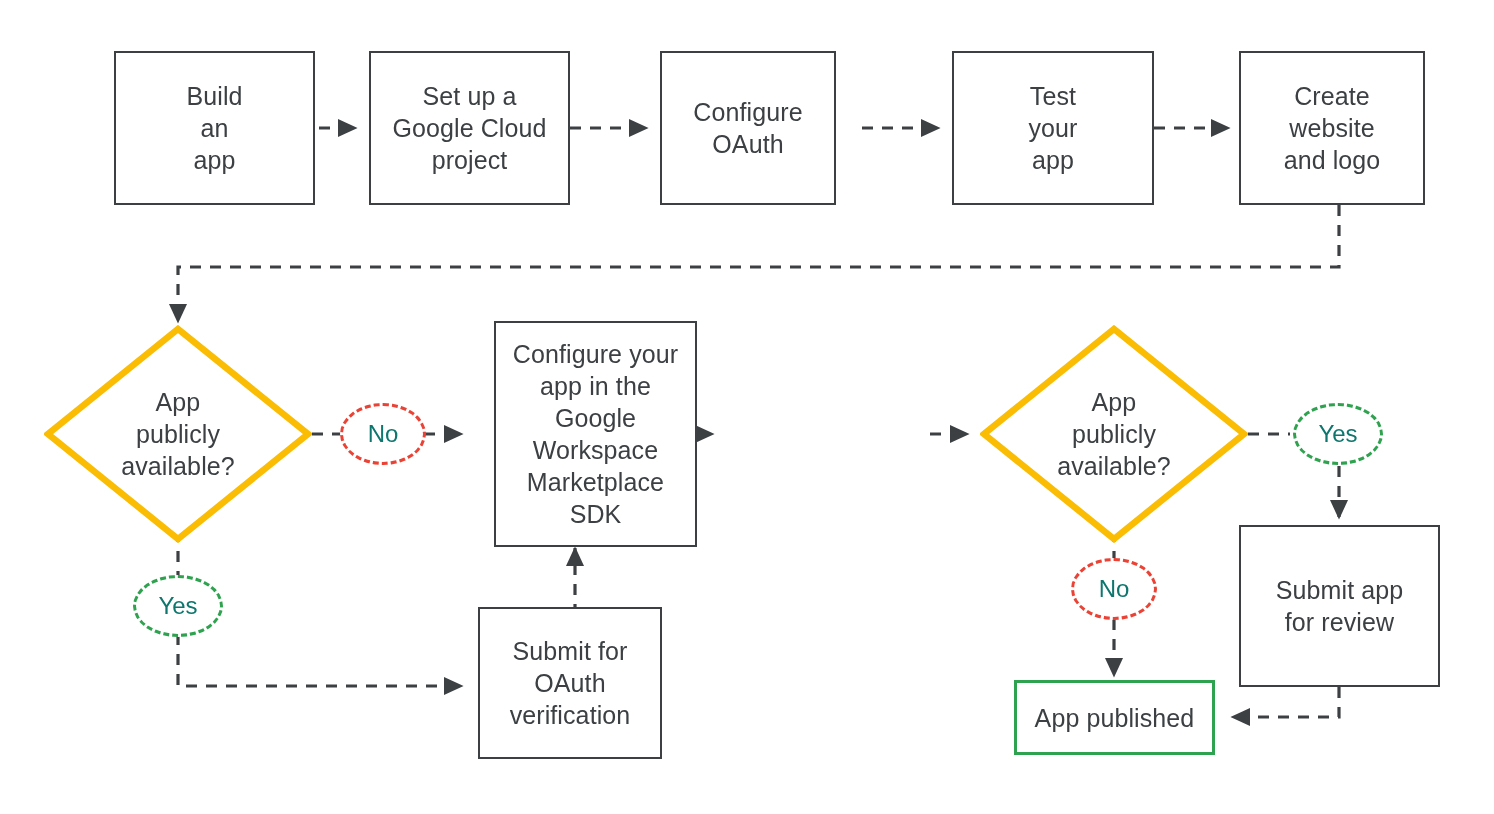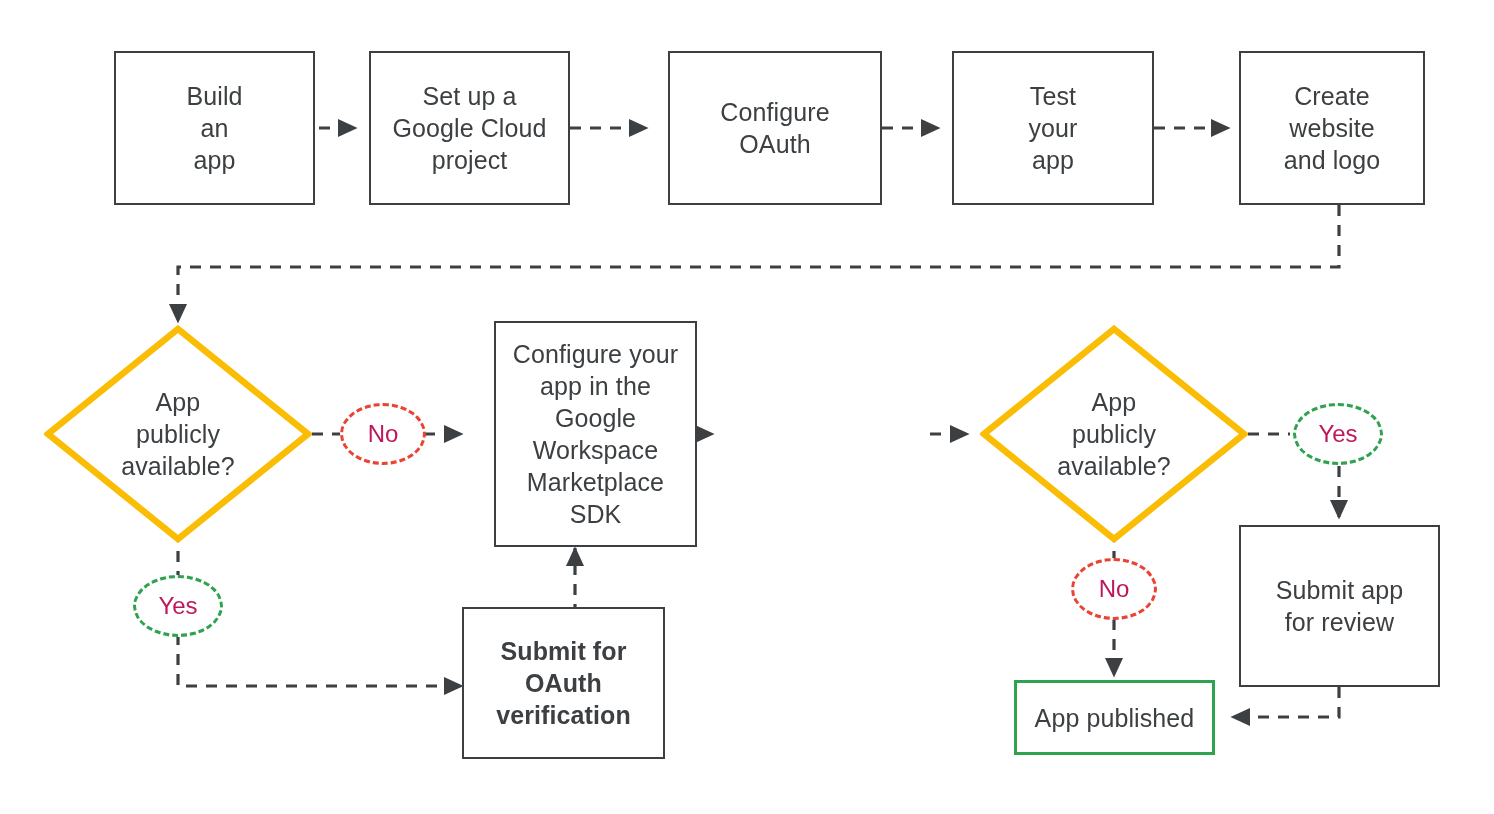--- a/index.html
+++ b/index.html
@@ -64,21 +64,21 @@
     position: relative;
     z-index: 2;
     max-width: 64%;
   }
   .pill {
     position: absolute;
     box-sizing: border-box;
     display: flex;
     align-items: center;
     justify-content: center;
-    color: #be185d;
+    color: #0f766e;
     font-size: 24px;
     background: #ffffff;
     border-radius: 50%;
     z-index: 4;
   }
   .pill.no {
     border: 3.5px dashed #ea4335;
   }
   .pill.yes {
     border: 3.5px dashed #2ea24e;
@@ -129,21 +129,21 @@
   </svg>
 
   <div class="node process" style="left:78px; top:51px; width:201px; height:154px;margin-left:36px;">
     <span class="label">Build<br>an<br>app</span>
   </div>
 
   <div class="node process" style="left:369px; top:51px; width:201px; height:154px;">
     <span class="label">Set up a<br>Google Cloud<br>project</span>
   </div>
 
-  <div class="node process" style="left:660px; top:51px; width:214px; height:154px;margin-left:8px;">
+  <div class="node process" style="left:660px; top:51px; width:176px; height:154px;">
     <span class="label">Configure<br>OAuth</span>
   </div>
 
   <div class="node process" style="left:952px; top:51px; width:202px; height:154px;">
     <span class="label">Test<br>your<br>app</span>
   </div>
 
   <div class="node process" style="left:1239px; top:51px; width:186px; height:154px;">
     <span class="label">Create<br>website<br>and logo</span>
   </div>
@@ -160,21 +160,21 @@
   </div>
 
 
   <div class="node decision" style="left:980px; top:325px; width:268px; height:218px;">
     <svg class="diamond-svg" viewBox="0 0 268 218" preserveAspectRatio="none" xmlns="http://www.w3.org/2000/svg">
       <polygon points="134,4 264,109 134,214 4,109" fill="#ffffff" stroke="#fbbc04" stroke-width="6.5" stroke-linejoin="miter"></polygon>
     </svg>
     <span class="label">App<br>publicly<br>available?</span>
   </div>
 
-  <div class="node process" style="left:462px; top:607px; width:203px; height:152px;font-weight:bold;">
+  <div class="node process" style="left:478px; top:607px; width:184px; height:152px;">
     <span class="label">Submit for<br>OAuth<br>verification</span>
   </div>
 
   <div class="node terminator" style="left:1014px; top:680px; width:201px; height:75px;">
     <span class="label">App published</span>
   </div>
 
   <div class="node process" style="left:1239px; top:525px; width:201px; height:162px;">
     <span class="label">Submit app<br>for review</span>
   </div>

